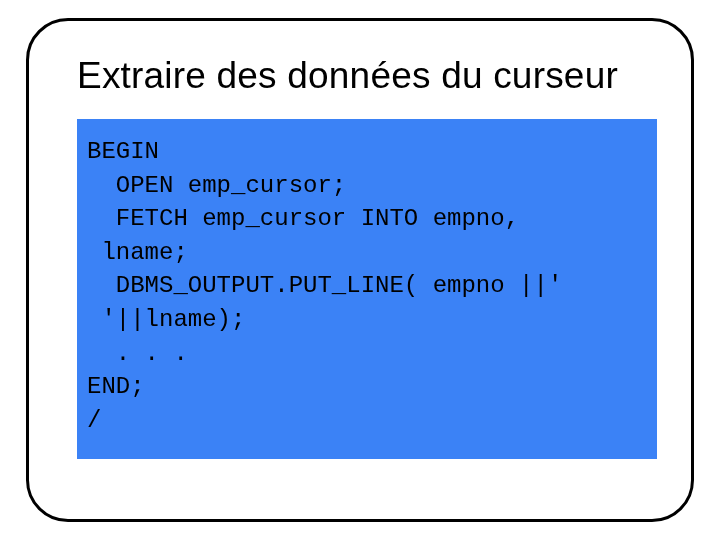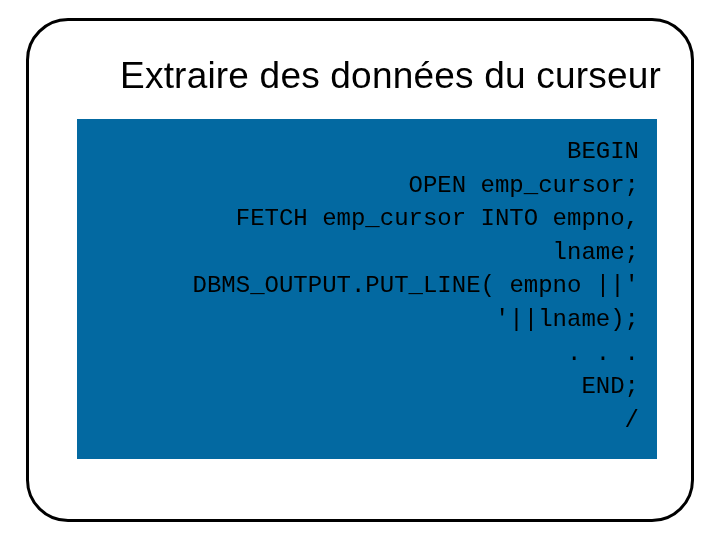--- a/index.html
+++ b/index.html
@@ -9,39 +9,38 @@
     height: 540px;
     background: #ffffff;
     font-family: Arial, Helvetica, sans-serif;
   }
   .slide {
     box-sizing: border-box;
     width: 720px;
     height: 540px;
     position: relative;
     padding: 18px 26px;
-    text-align: right;
   }
   .frame {
     box-sizing: border-box;
     width: 100%;
     height: 100%;
     border: 3px solid #000;
     border-radius: 42px;
     padding: 30px 30px 40px 40px;
   }
   .title {
     font-size: 37px;
     font-weight: 400;
     color: #000;
     margin: 4px 0 22px 8px;
     letter-spacing: 0.2px;
   }
   .code-block {
-    background: #0369a1;
+    background: #3b82f6;
     color: #000;
     font-family: "Courier New", Courier, monospace;
     font-size: 24px;
     line-height: 1.4;
     padding: 16px 18px 22px 10px;
     white-space: pre;
     box-sizing: border-box;
     width: 580px;
     margin-left: 8px;
     overflow: hidden;

